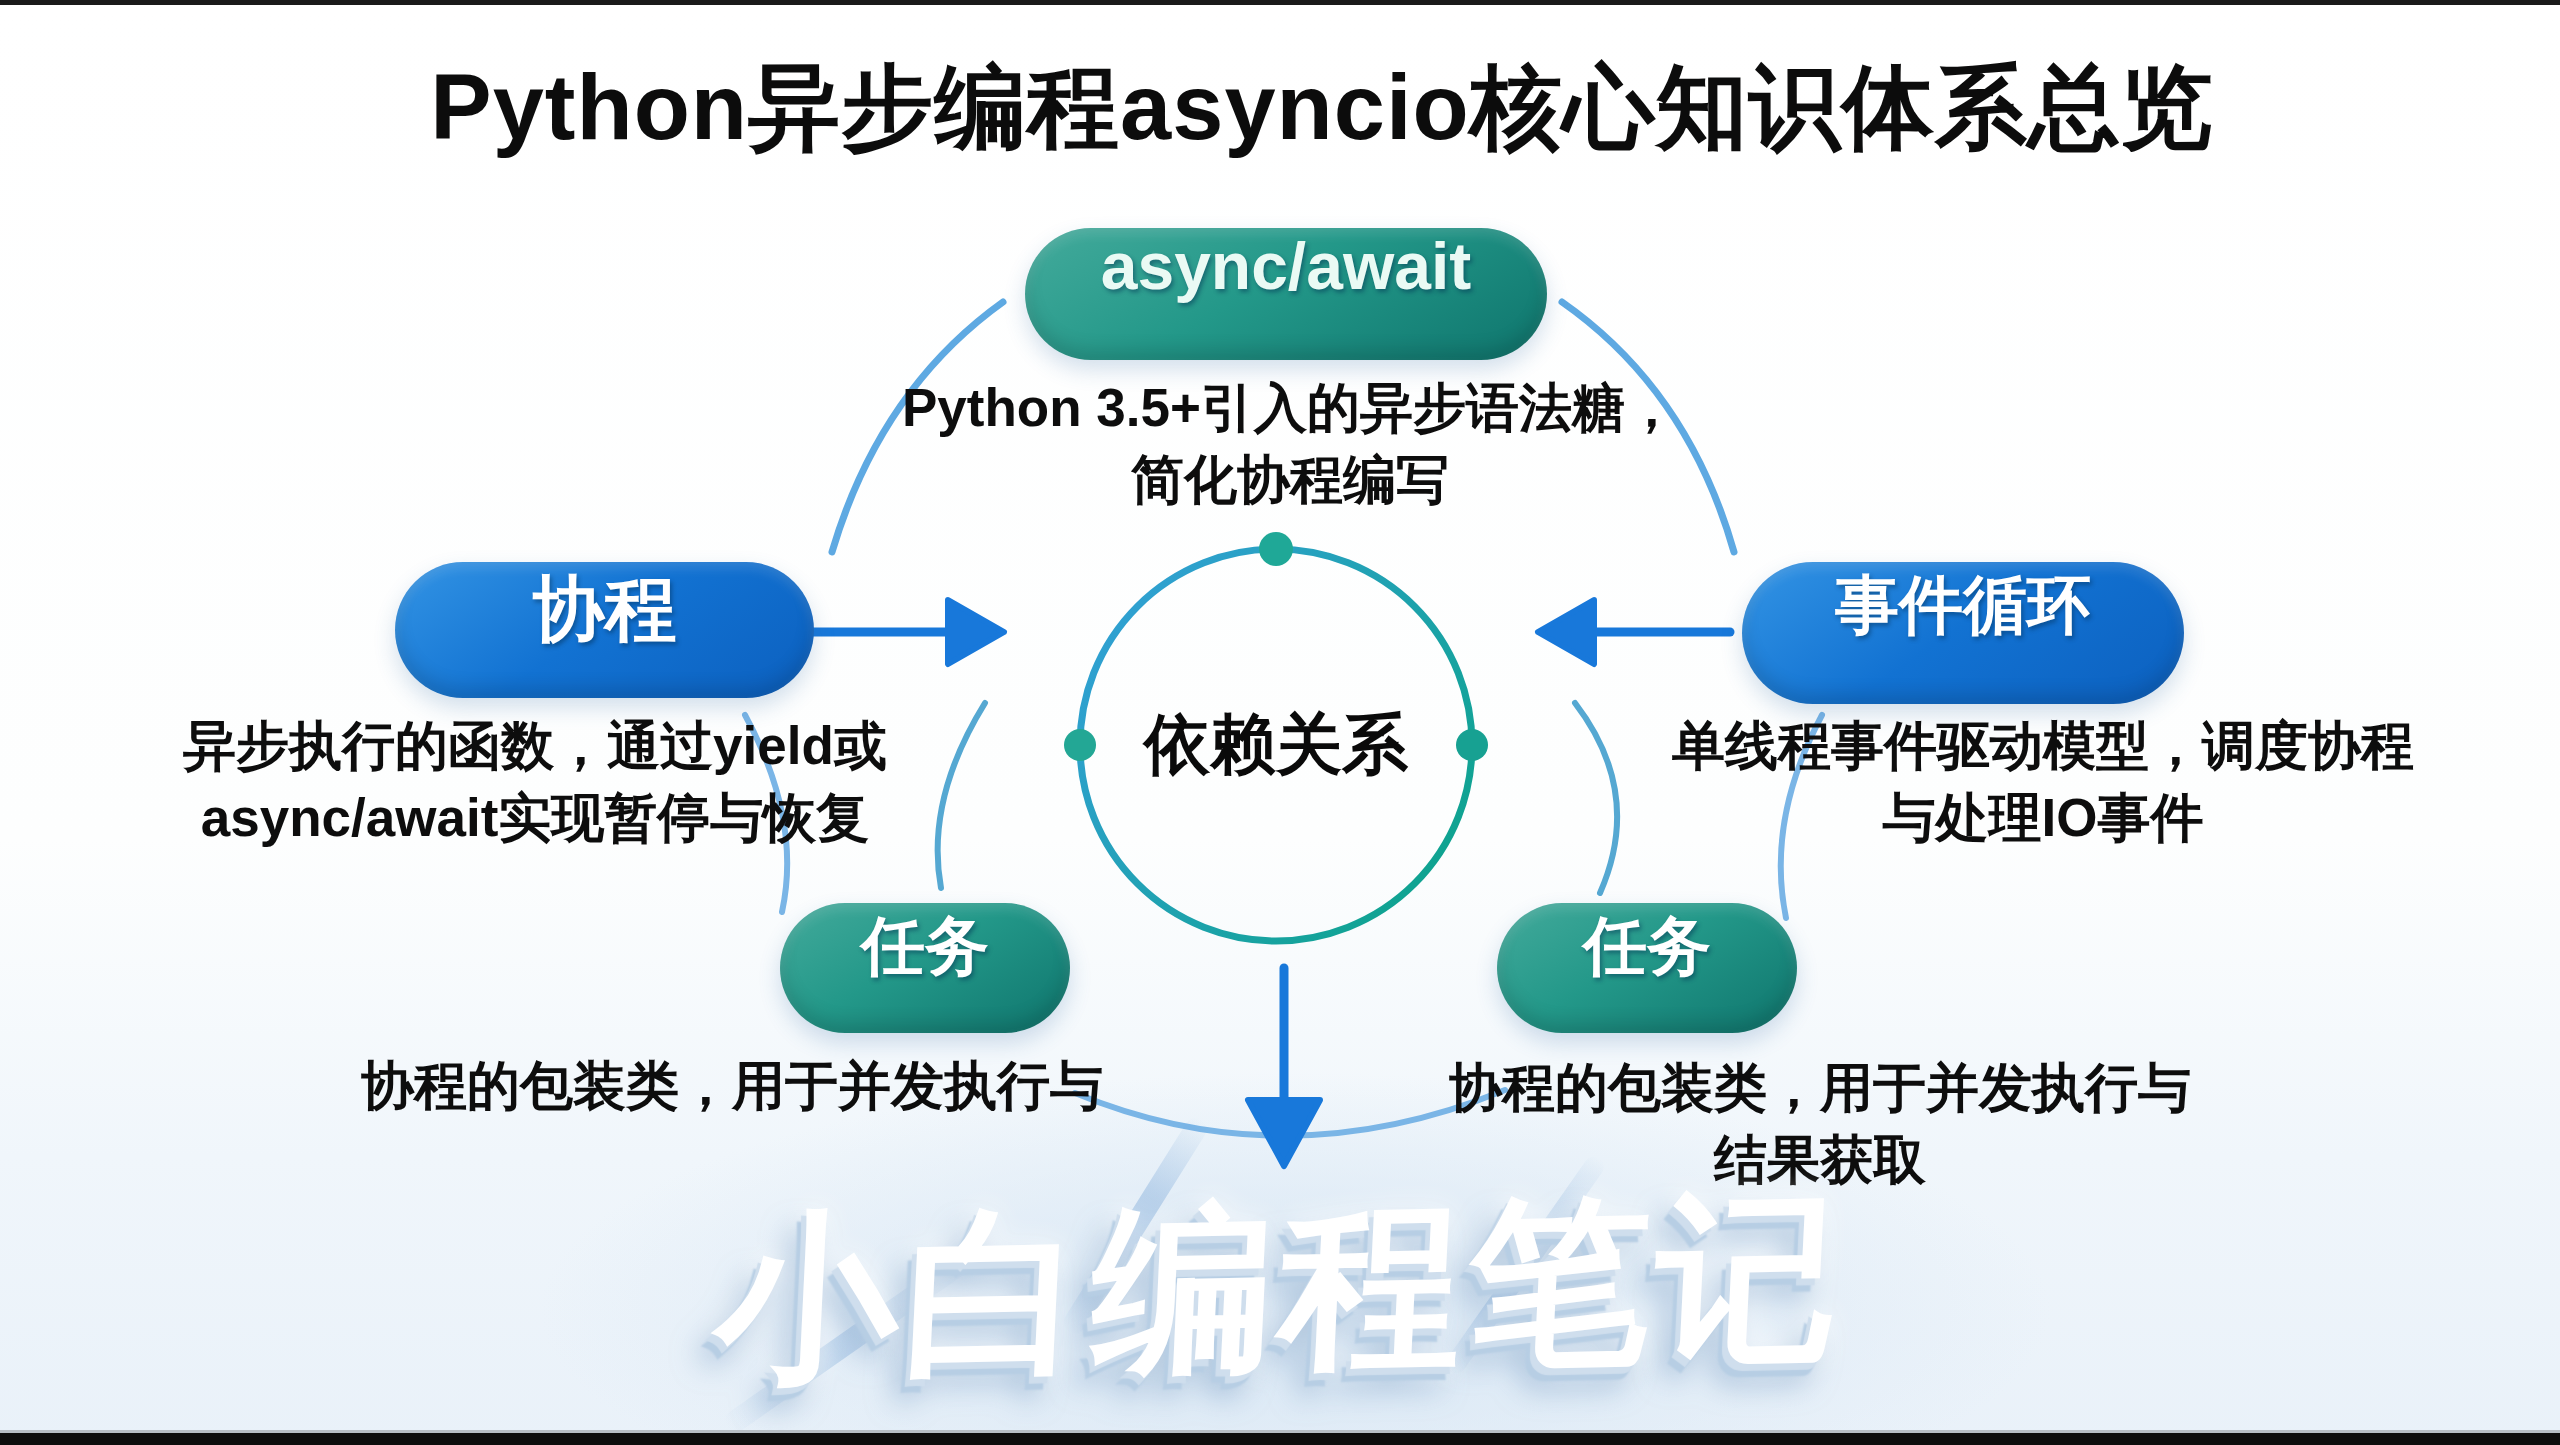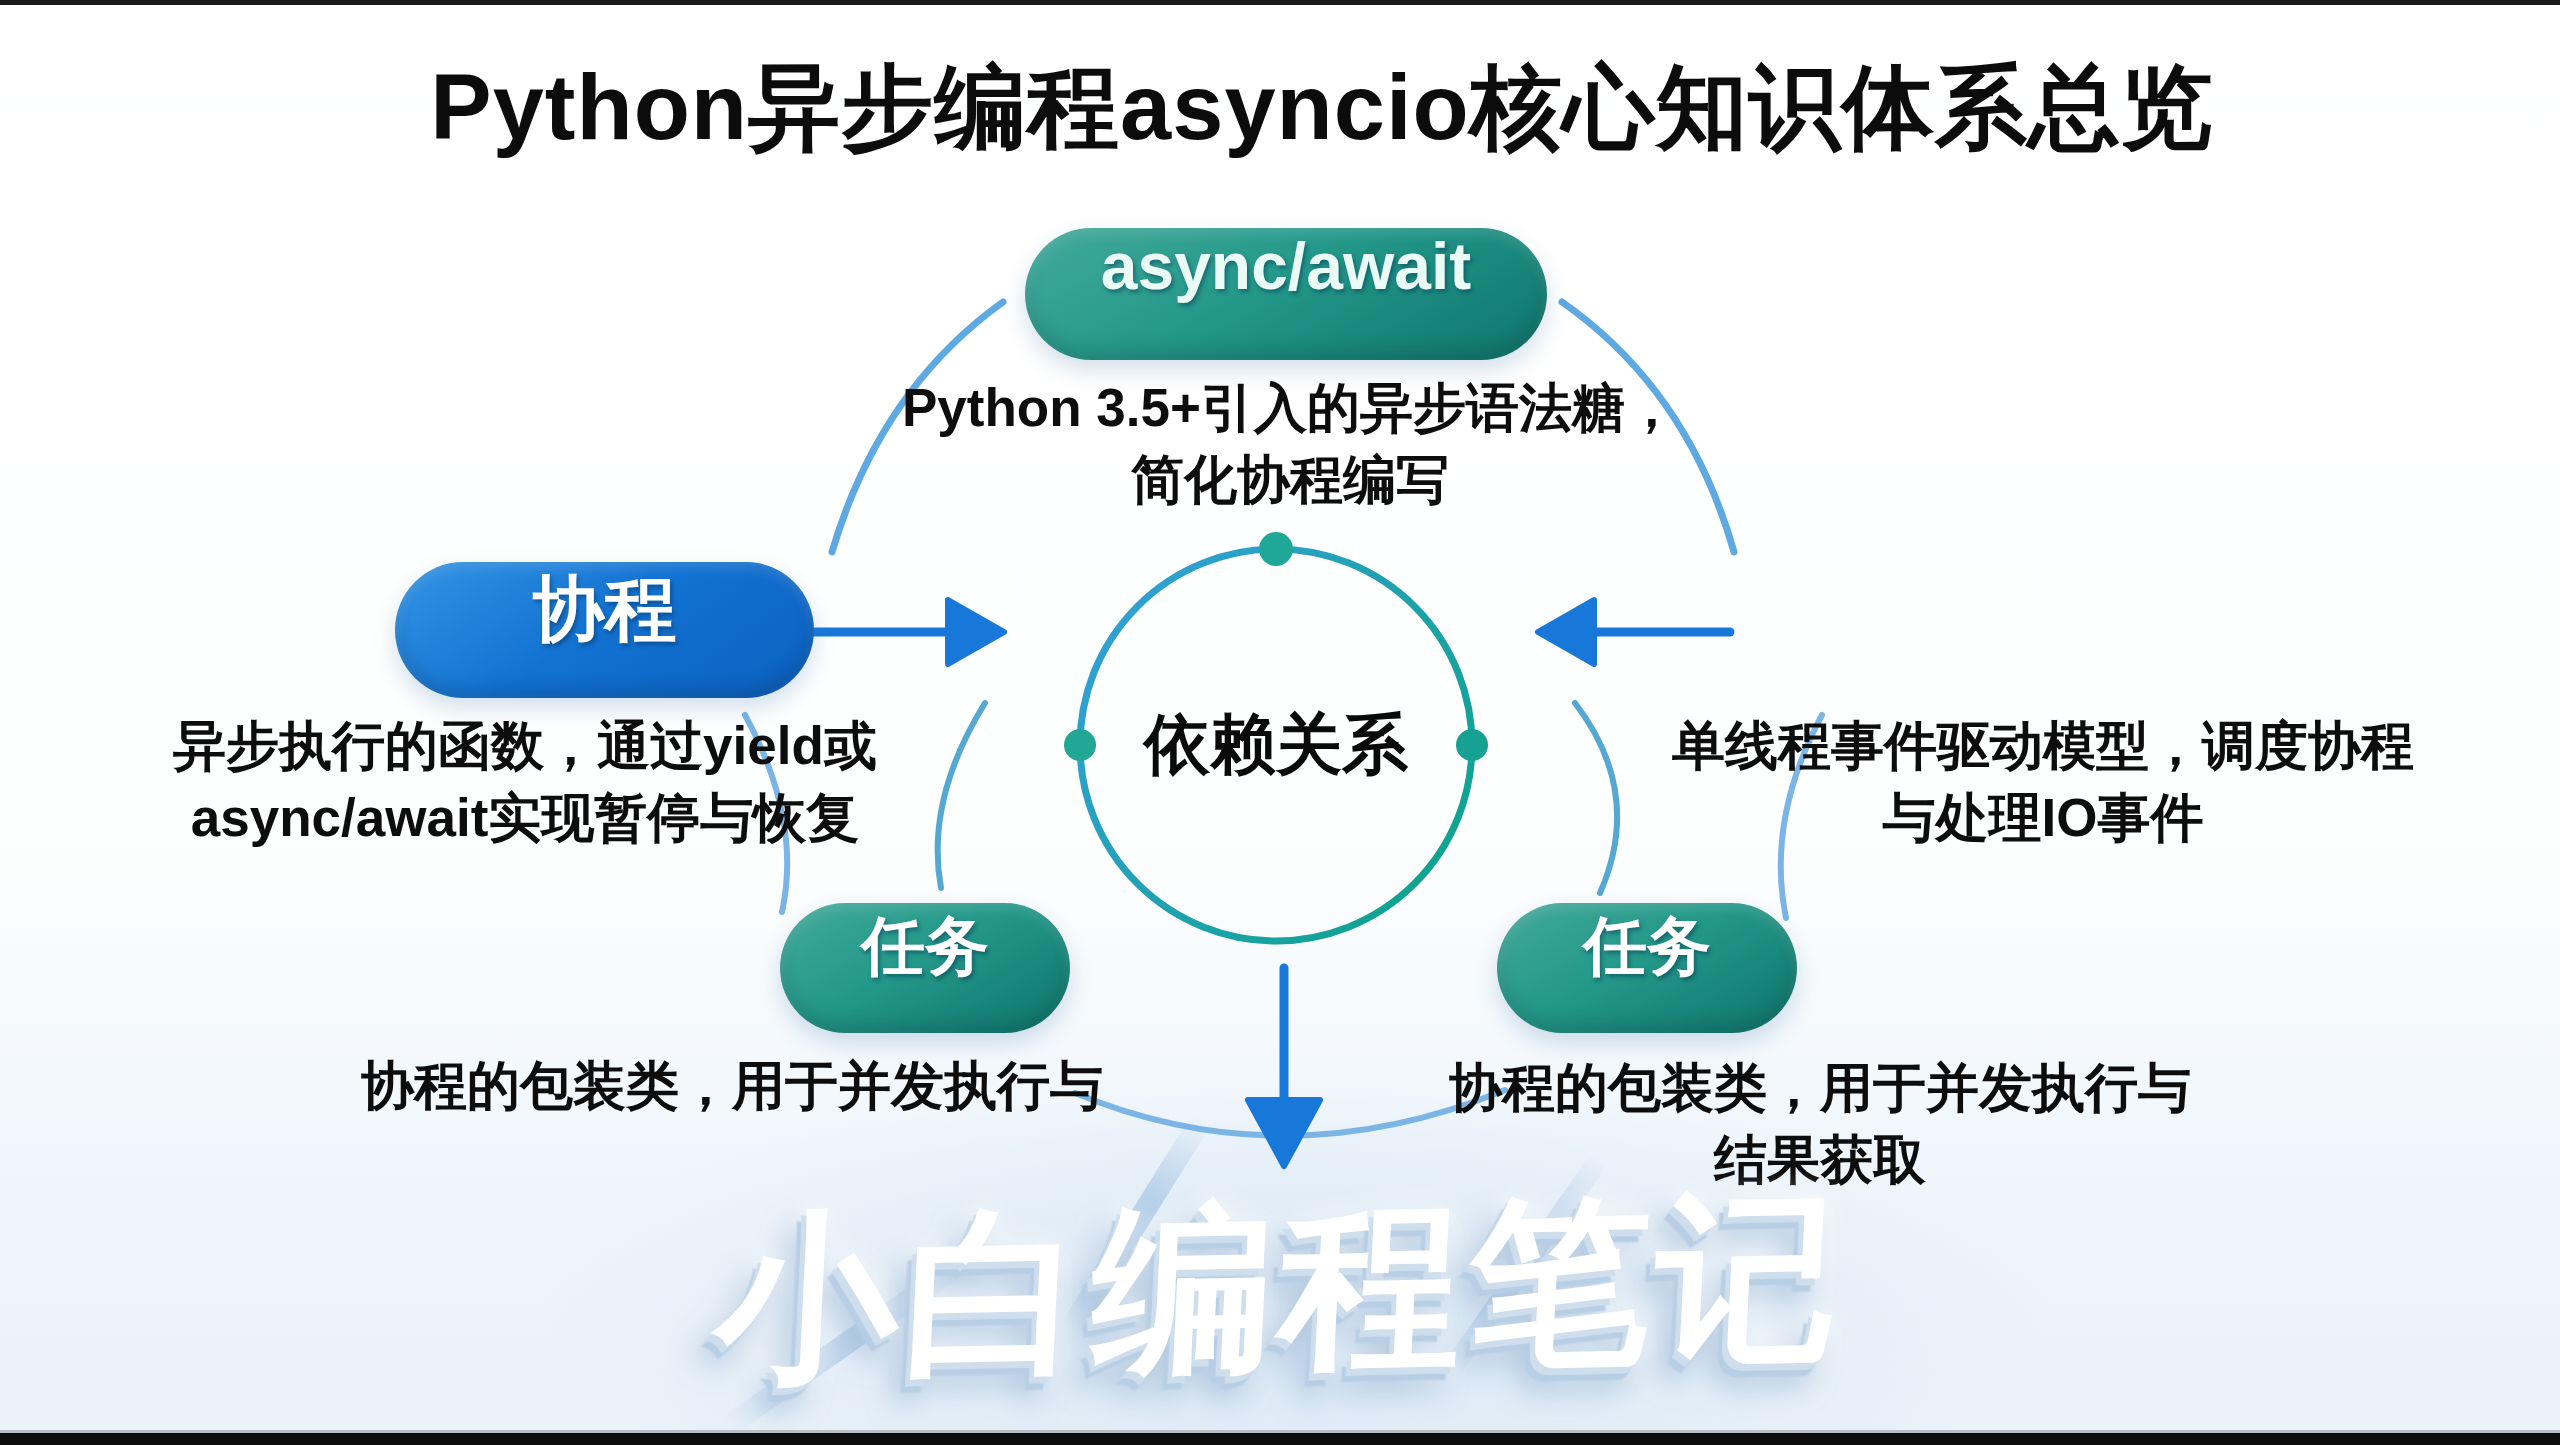--- a/index.html
+++ b/index.html
@@ -24,21 +24,21 @@
   .pill-coroutine{left:395px;top:562px;width:419px;height:136px;font-size:72px;}
   .pill-eventloop{left:1742px;top:562px;width:442px;height:142px;font-size:64px;}
   .pill-task-left{left:780px;top:903px;width:290px;height:130px;font-size:64px;}
   .pill-task-right{left:1497px;top:903px;width:300px;height:130px;font-size:64px;}
   .center-label{position:absolute;left:1076px;top:700px;width:400px;text-align:center;z-index:3;
     font-size:66px;font-weight:800;color:#0a0a0a;}
   .desc{position:absolute;z-index:3;text-align:center;color:#0d0d0d;
     font-size:53px;font-weight:700;line-height:1.36;}
   .desc span{display:block;}
   .desc-async{left:840px;top:372px;width:900px;}
-  .desc-coroutine{left:75px;top:710px;width:900px;}
+  .desc-coroutine{left:85px;top:710px;width:900px;}
   .desc-eventloop{left:1643px;top:710px;width:800px;}
   .desc-task-left{left:282px;top:1050px;width:900px;}
   .desc-task-right{left:1370px;top:1052px;width:900px;}
   .streak{position:absolute;z-index:2;border-radius:12px;
     background:linear-gradient(90deg,rgba(96,150,208,0) 0%,rgba(96,150,208,.5) 45%,rgba(96,150,208,0) 100%);}
   .streak.s1{left:1010px;top:1215px;width:250px;height:22px;transform:rotate(-58deg);}
   .streak.s2{left:1395px;top:1255px;width:260px;height:20px;transform:rotate(-55deg);}
   .streak.s3{left:700px;top:1330px;width:300px;height:22px;transform:rotate(-35deg);opacity:.6;}
   .watermark{position:absolute;left:50%;top:1168px;z-index:4;white-space:nowrap;
     transform:translateX(-50%) rotate(-1.2deg) skewX(-4deg);
@@ -84,20 +84,23 @@
     <line x1="1284" y1="968" x2="1284" y2="1102" stroke="#1878da" stroke-width="9" stroke-linecap="round"></line>
     <path d="M 1248 1100 L 1320 1100 L 1284 1166 Z" fill="#1878da" stroke="#1878da" stroke-width="6" stroke-linejoin="round"></path>
   </svg>
 
   <div class="pill teal pill-async">
     <span>async/await</span>
   </div>
   <div class="pill blue pill-coroutine">
     <span>协程</span>
   </div>
+  <div class="pill blue pill-eventloop">
+    <span>事件循环</span>
+  </div>
   <div class="pill teal pill-task-left">
     <span>任务</span>
   </div>
   <div class="pill teal pill-task-right">
     <span>任务</span>
   </div>
 
   <div class="center-label">依赖关系</div>
 
   <div class="desc desc-async">

